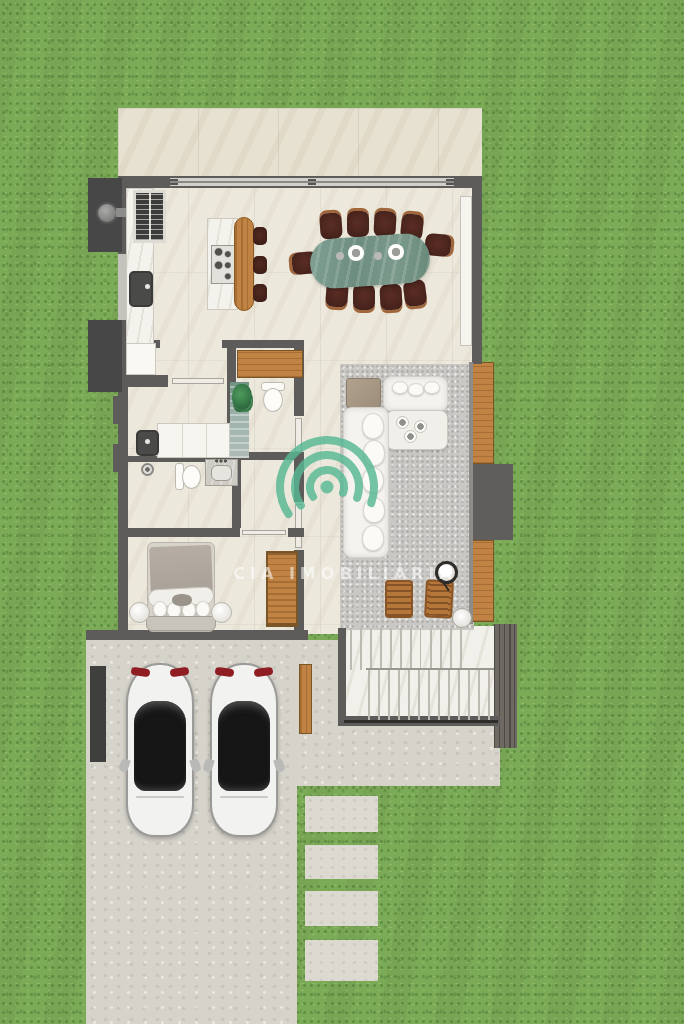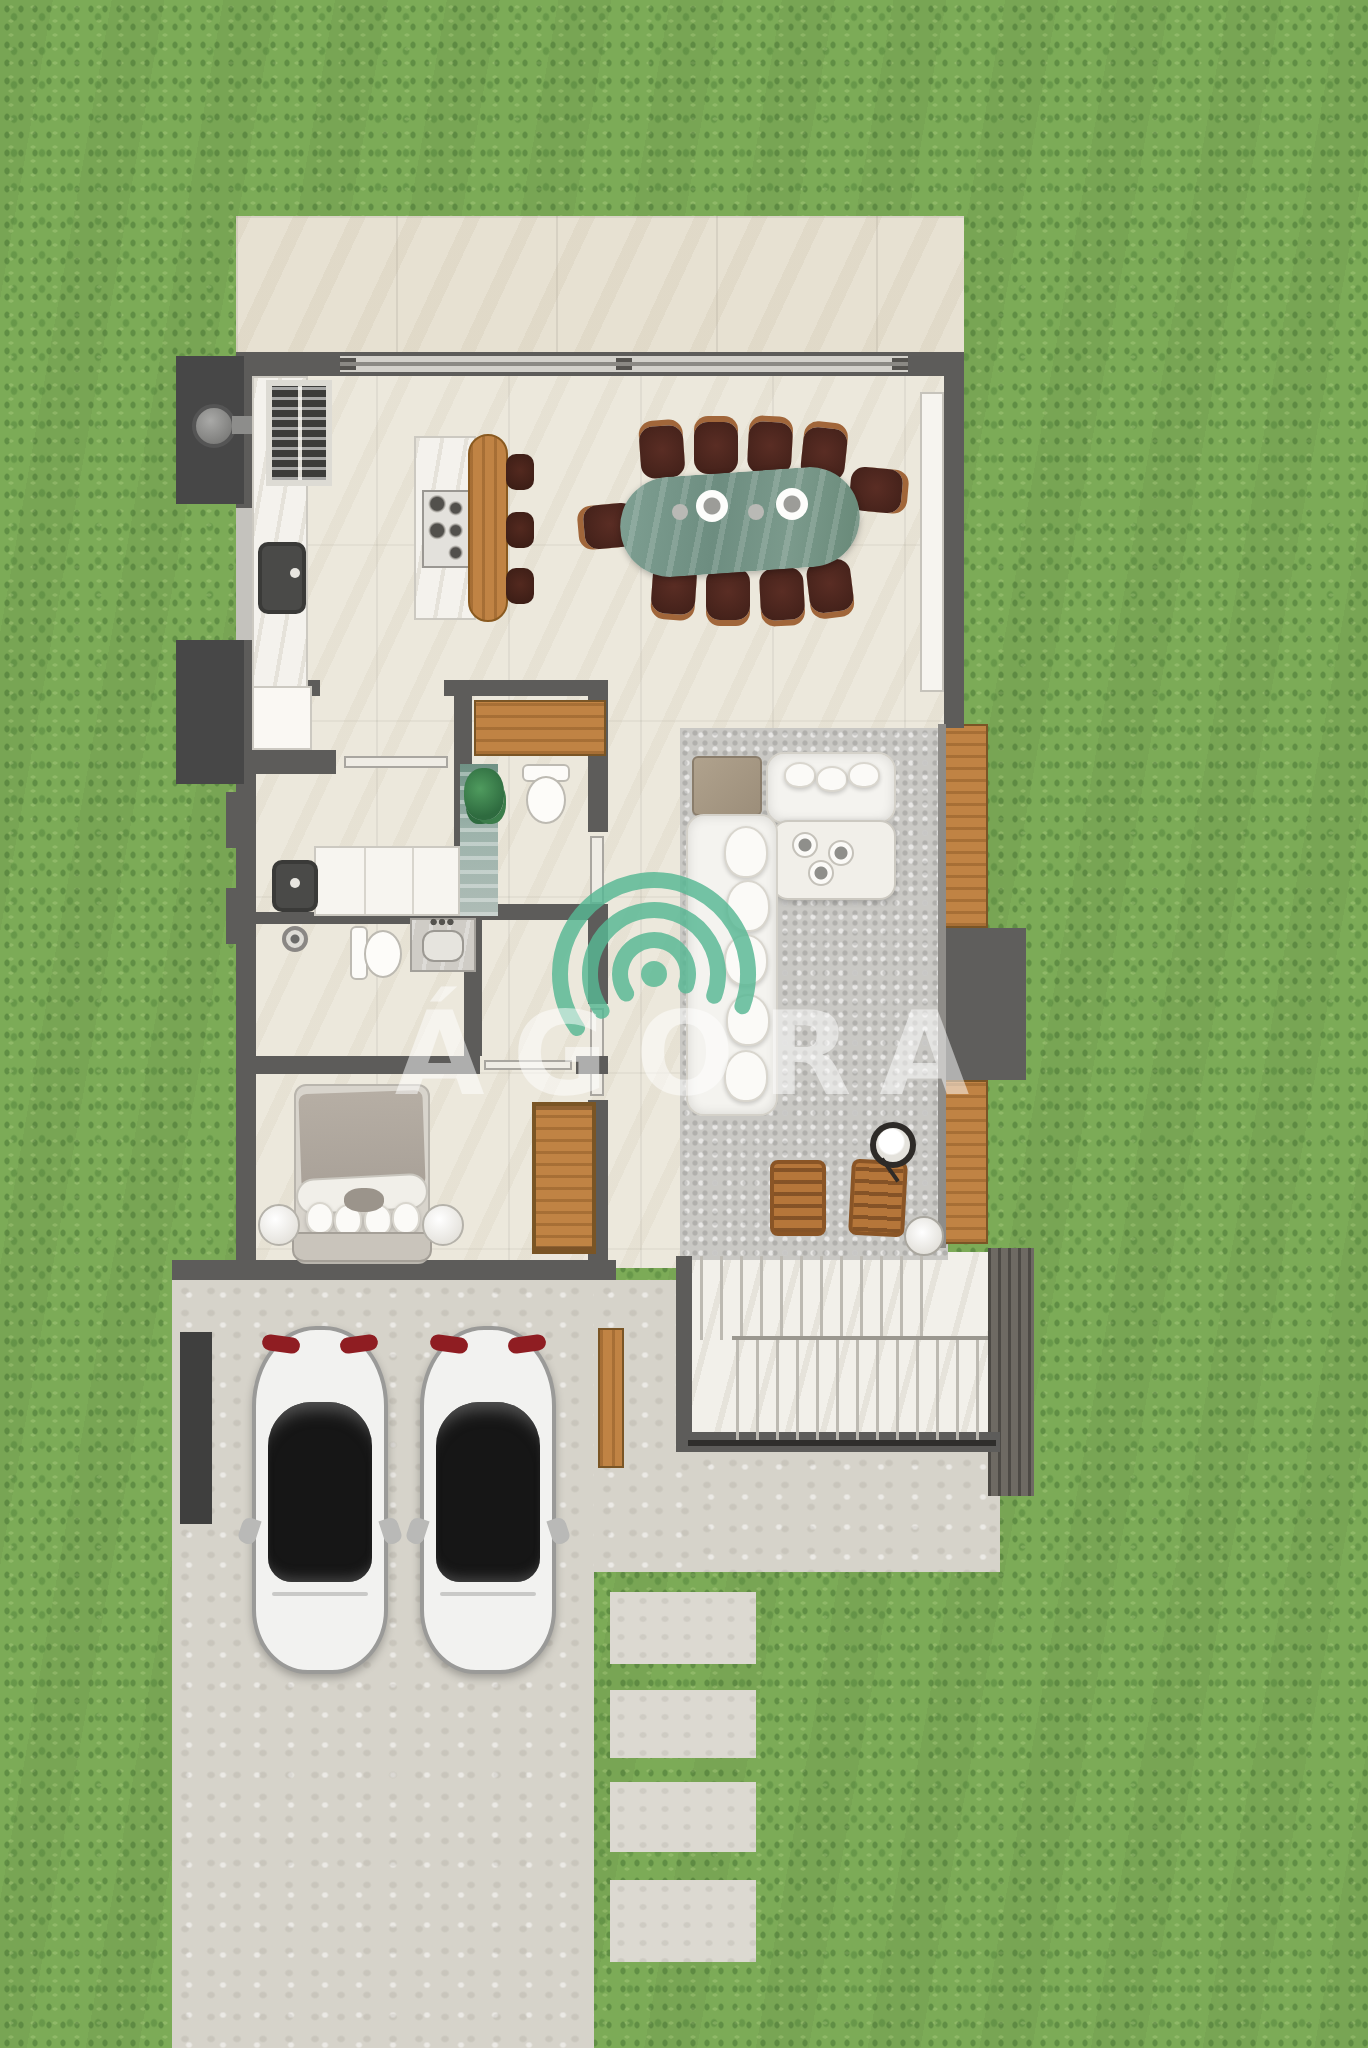--- a/index.html
+++ b/index.html
@@ -265,16 +265,16 @@
 
   <div class="a" style="left:0;top:0;width:684px;height:1024px;z-index:50;pointer-events:none;">
     <svg class="a" style="left:265px;top:425px;" width="150" height="130" viewBox="265 425 150 130">
       <g fill="none" stroke="var(--wm-green,#57b894)" stroke-width="8" stroke-linecap="round" opacity="0.82">
         <path d="M313.1 496.8 A17 17 0 1 1 343 492.8"></path>
         <path d="M300.8 505.4 A32 32 0 1 1 357.1 497.9"></path>
         <path d="M288.5 514 A47 47 0 1 1 371.2 503.1"></path>
       </g>
       <circle cx="327" cy="487" r="6.5" fill="var(--wm-green,#57b894)" opacity="0.82"></circle>
     </svg>
-    <div class="a wm-brand" style="left:348px;top:498px;transform:translateX(-50%);">ÁGORA</div>
+    <div class="a wm-sub" style="left:345px;top:566px;transform:translateX(-50%);">CIA IMOBILIÁRIA</div>
   </div>
 
 </div>
 
 </body></html>

